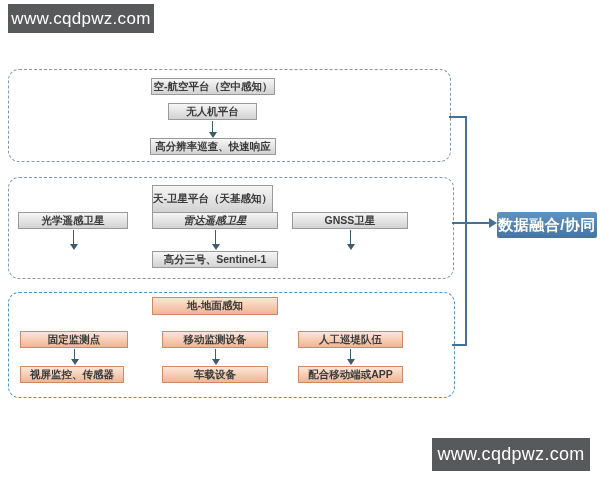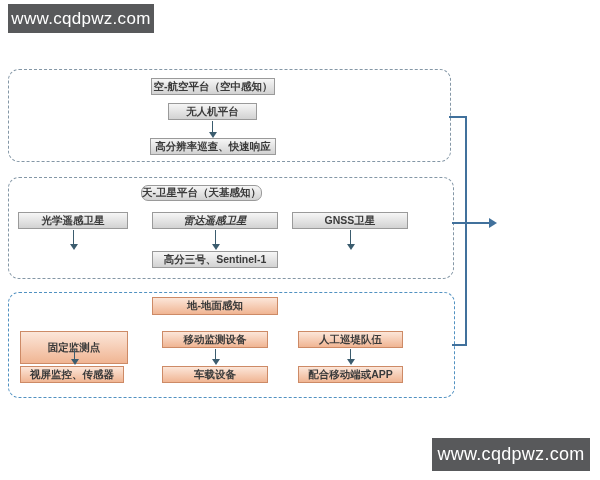--- a/index.html
+++ b/index.html
@@ -59,21 +59,21 @@
   <div class="sec sec-blue" style="left:8px;top:292px;width:445px;height:104px;"></div>
 
   <div class="node box-gray" style="left:168px;top:103px;width:89px;height:17px;">无人机平台</div>
   <div class="node box-gray" style="left:151px;top:78px;width:124px;height:17px;">空-航空平台（空中感知）</div>
   <div class="varrow" style="left:208px;top:121px;height:17px;">
     <div class="shaft"></div>
       <div class="head"></div>
   </div>
   <div class="node box-gray" style="left:150px;top:138px;width:126px;height:17px;">高分辨率巡查、快速响应</div>
 
-  <div class="node box-gray" style="left:141px;top:185px;width:121px;height:16px;border-radius:7px;">天-卫星平台（天基感知）</div>
+  <div class="node box-gray" style="left:152px;top:185px;width:121px;height:28px;">天-卫星平台（天基感知）</div>
 
   <div class="node box-gray" style="left:18px;top:212px;width:110px;height:17px;">光学遥感卫星</div>
   <div class="varrow" style="left:69px;top:230px;height:20px;">
     <div class="shaft"></div>
       <div class="head"></div>
   </div>
 
   <div class="node box-gray" style="left:152px;top:212px;width:126px;height:17px;font-style:italic;">雷达遥感卫星</div>
   <div class="varrow" style="left:211px;top:230px;height:20px;">
     <div class="shaft"></div>
@@ -82,21 +82,21 @@
   <div class="node box-gray" style="left:152px;top:251px;width:126px;height:17px;">高分三号、Sentinel-1</div>
 
   <div class="node box-gray" style="left:292px;top:212px;width:116px;height:17px;">GNSS卫星</div>
   <div class="varrow" style="left:346px;top:230px;height:20px;">
     <div class="shaft"></div>
       <div class="head"></div>
   </div>
 
   <div class="node box-salmon" style="left:152px;top:297px;width:126px;height:18px;">地-地面感知</div>
 
-  <div class="node box-salmon" style="left:20px;top:331px;width:108px;height:33px;font-family:Liberation Serif, serif;">固定监测点</div>
+  <div class="node box-salmon" style="left:20px;top:331px;width:108px;height:17px;font-family:Liberation Serif, serif;">固定监测点</div>
   <div class="varrow" style="left:70px;top:349px;height:16px;">
     <div class="shaft"></div>
       <div class="head"></div>
   </div>
   <div class="node box-salmon" style="left:20px;top:366px;width:104px;height:17px;">视屏监控、传感器</div>
 
   <div class="node box-salmon" style="left:162px;top:331px;width:106px;height:17px;">移动监测设备</div>
   <div class="varrow" style="left:211px;top:349px;height:16px;">
     <div class="shaft"></div>
       <div class="head"></div>
@@ -109,14 +109,15 @@
       <div class="head"></div>
   </div>
   <div class="node box-salmon" style="left:298px;top:366px;width:105px;height:17px;">配合移动端或APP</div>
 
   <div class="cline" style="left:449px;top:116px;width:18px;height:2px;"></div>
   <div class="cline" style="left:465px;top:116px;width:2px;height:230px;"></div>
   <div class="cline" style="left:452px;top:344px;width:15px;height:2px;"></div>
   <div class="cline" style="left:452px;top:222px;width:38px;height:2px;"></div>
   <div class="harrowhead" style="left:489px;top:218px;"></div>
 
+  <div class="fusion" style="left:497px;top:212px;width:100px;height:26px;">数据融合/协同</div>
 
 </div>
 
 </body></html>

